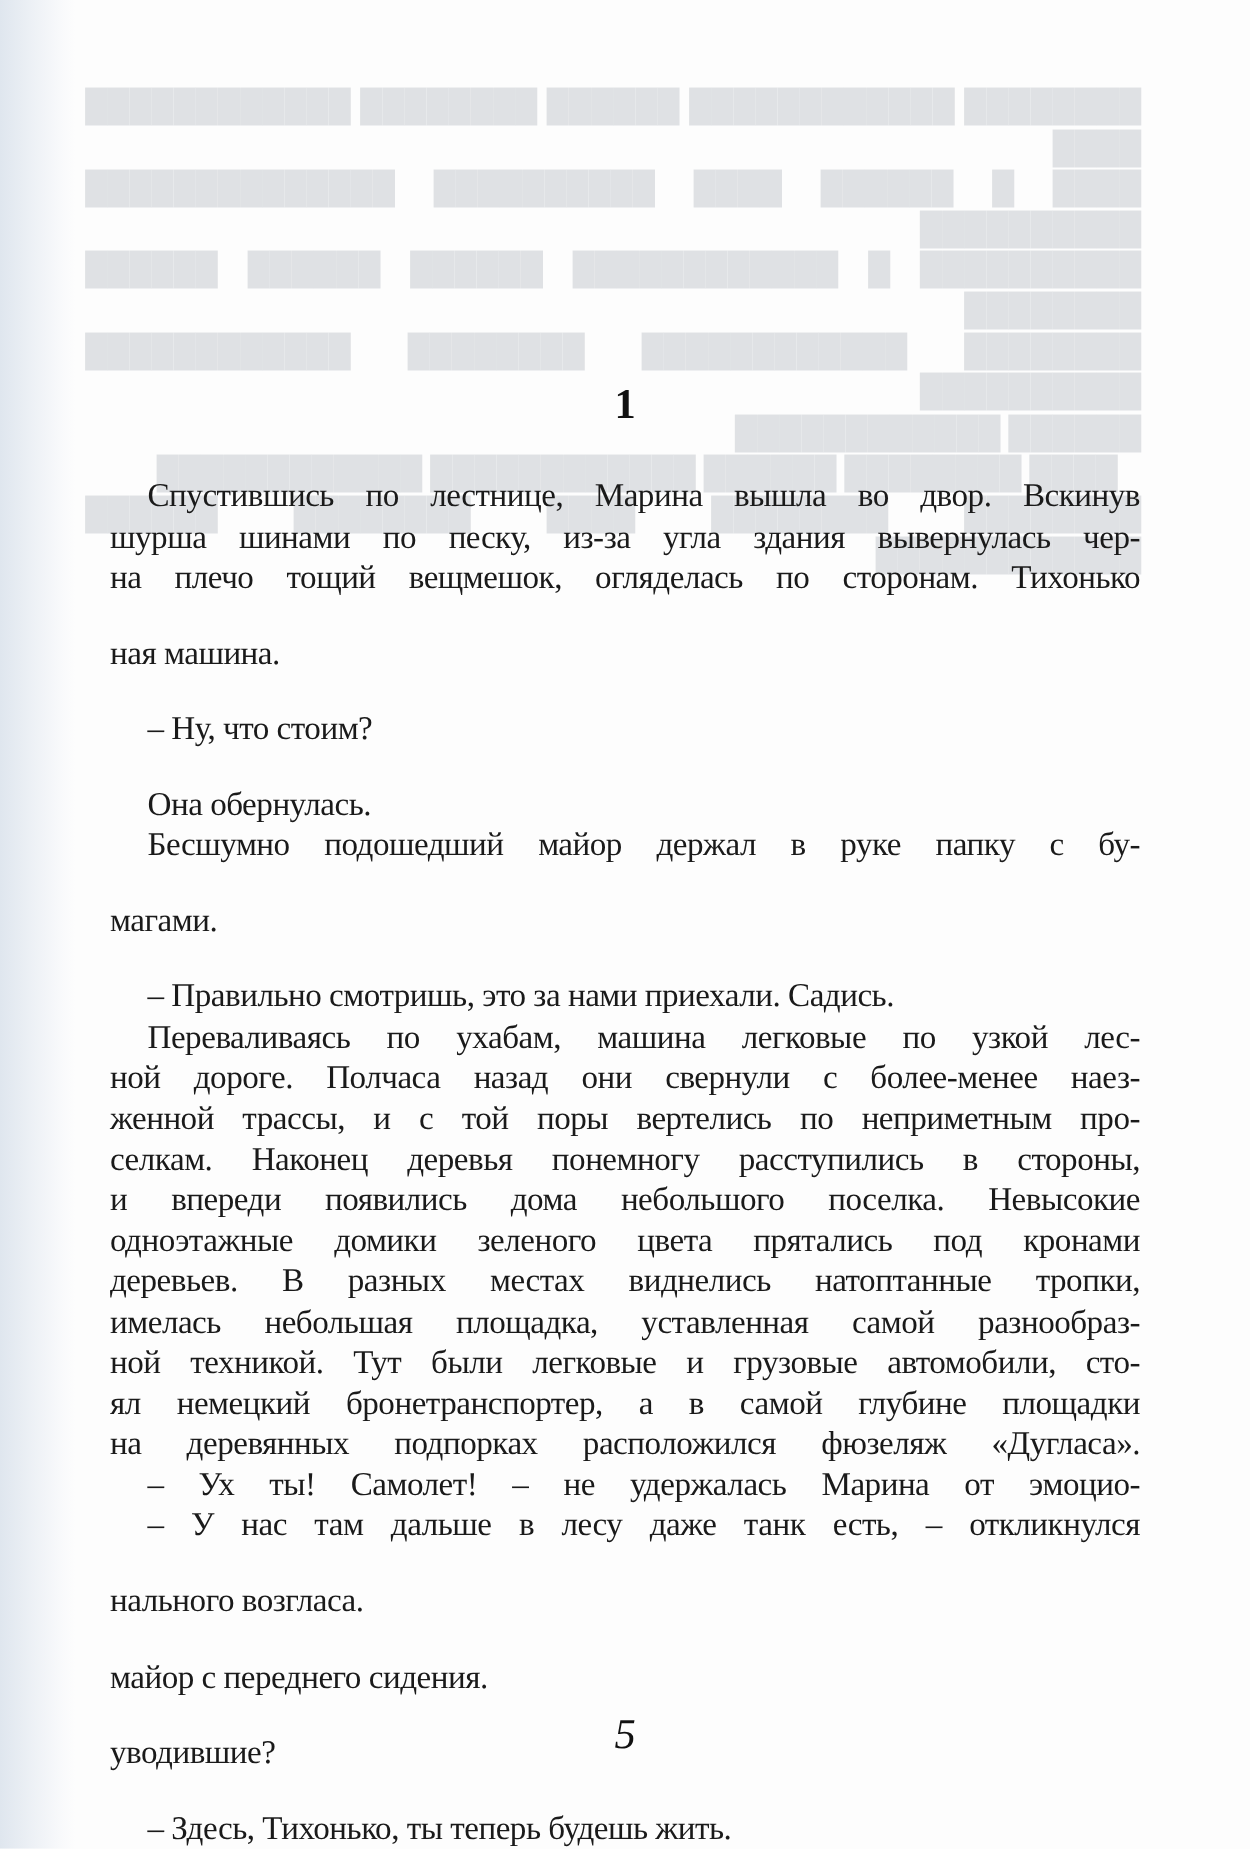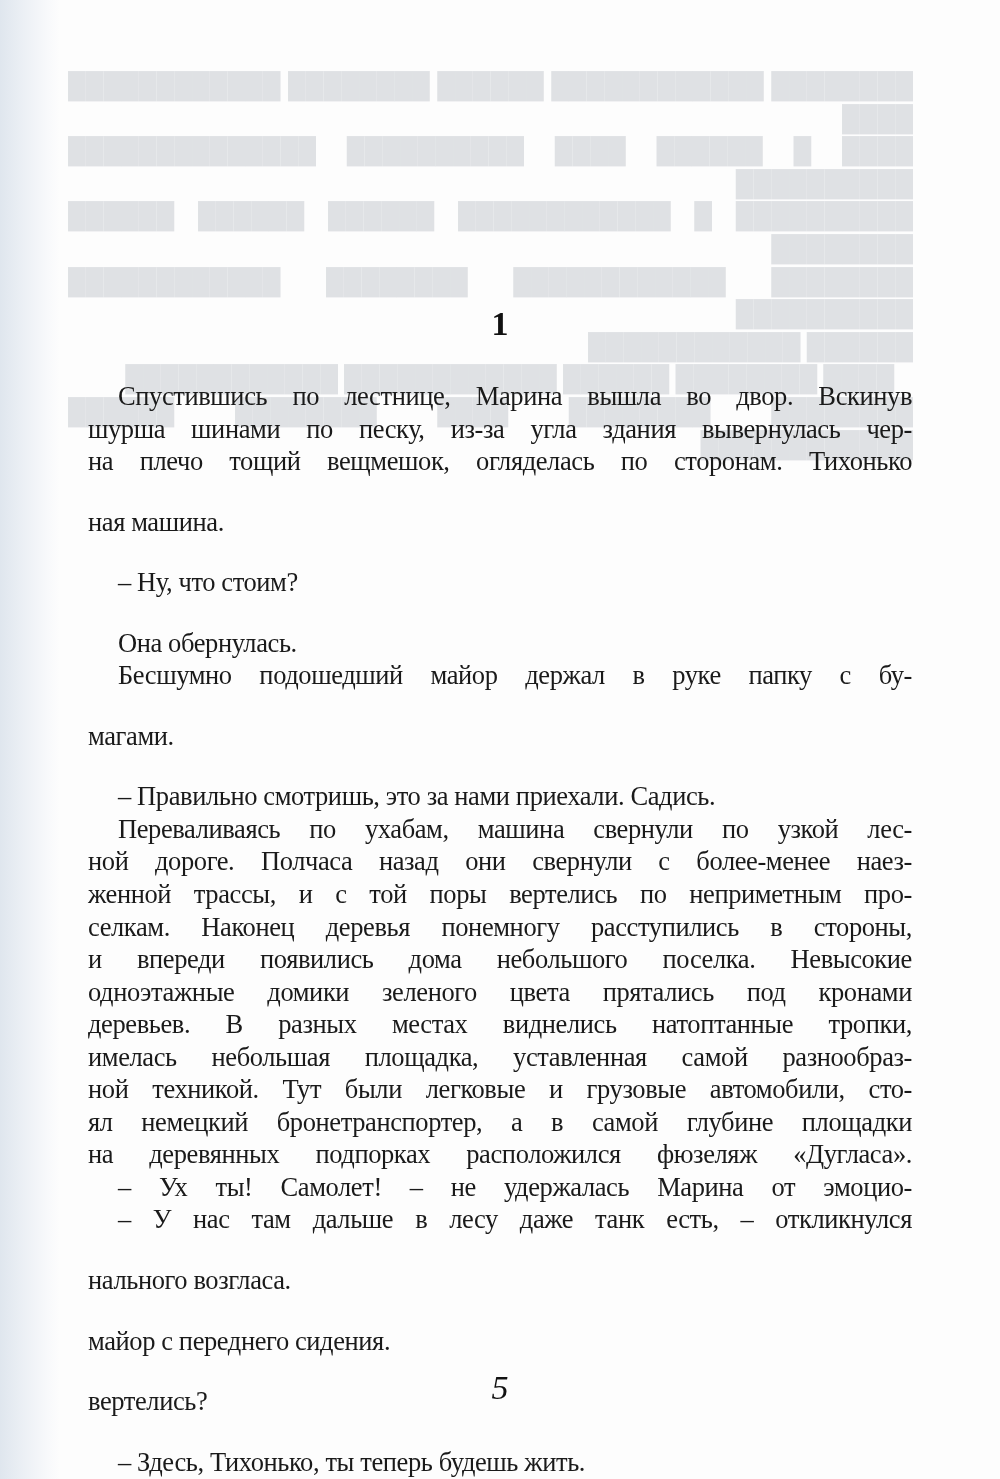--- a/index.html
+++ b/index.html
@@ -101,33 +101,33 @@
 <div class="body-text" id="body-text">
     <span class="line indent">Спустившись по лестнице, Марина вышла во двор. Вскинув</span>
     <span class="line">шурша шинами по песку, из-за угла здания вывернулась чер-</span>
     <span class="line">на плечо тощий вещмешок, огляделась по сторонам. Тихонько</span>
     <span class="line last">ная машина.</span>
     <span class="line indent last">– Ну, что стоим?</span>
     <span class="line indent last">Она обернулась.</span>
     <span class="line indent">Бесшумно подошедший майор держал в руке папку с бу-</span>
     <span class="line last">магами.</span>
     <span class="line indent last">– Правильно смотришь, это за нами приехали. Садись.</span>
-    <span class="line indent">Переваливаясь по ухабам, машина свернули по узкой лес-</span>
+    <span class="line indent">Переваливаясь по ухабам, машина легковые по узкой лес-</span>
     <span class="line">ной дороге. Полчаса назад они свернули с более-менее наез-</span>
     <span class="line">женной трассы, и с той поры вертелись по неприметным про-</span>
     <span class="line">селкам. Наконец деревья понемногу расступились в стороны,</span>
     <span class="line">и впереди появились дома небольшого поселка. Невысокие</span>
     <span class="line">одноэтажные домики зеленого цвета прятались под кронами</span>
     <span class="line">деревьев. В разных местах виднелись натоптанные тропки,</span>
     <span class="line">имелась небольшая площадка, уставленная самой разнообраз-</span>
     <span class="line">ной техникой. Тут были легковые и грузовые автомобили, сто-</span>
     <span class="line">ял немецкий бронетранспортер, а в самой глубине площадки</span>
     <span class="line">на деревянных подпорках расположился фюзеляж «Дугласа».</span>
     <span class="line indent">– Ух ты! Самолет! – не удержалась Марина от эмоцио-</span>
     <span class="line indent">– У нас там дальше в лесу даже танк есть, – откликнулся</span>
     <span class="line last">нального возгласа.</span>
     <span class="line last">майор с переднего сидения.</span>
-    <span class="line last">вертелись?</span>
+    <span class="line last">уводившие?</span>
     <span class="line indent last">– Здесь, Тихонько, ты теперь будешь жить.</span>
     <span class="line indent last">– В танке?</span>
   </div>
 
 <div class="page-number">5</div>
 
 </body></html>

